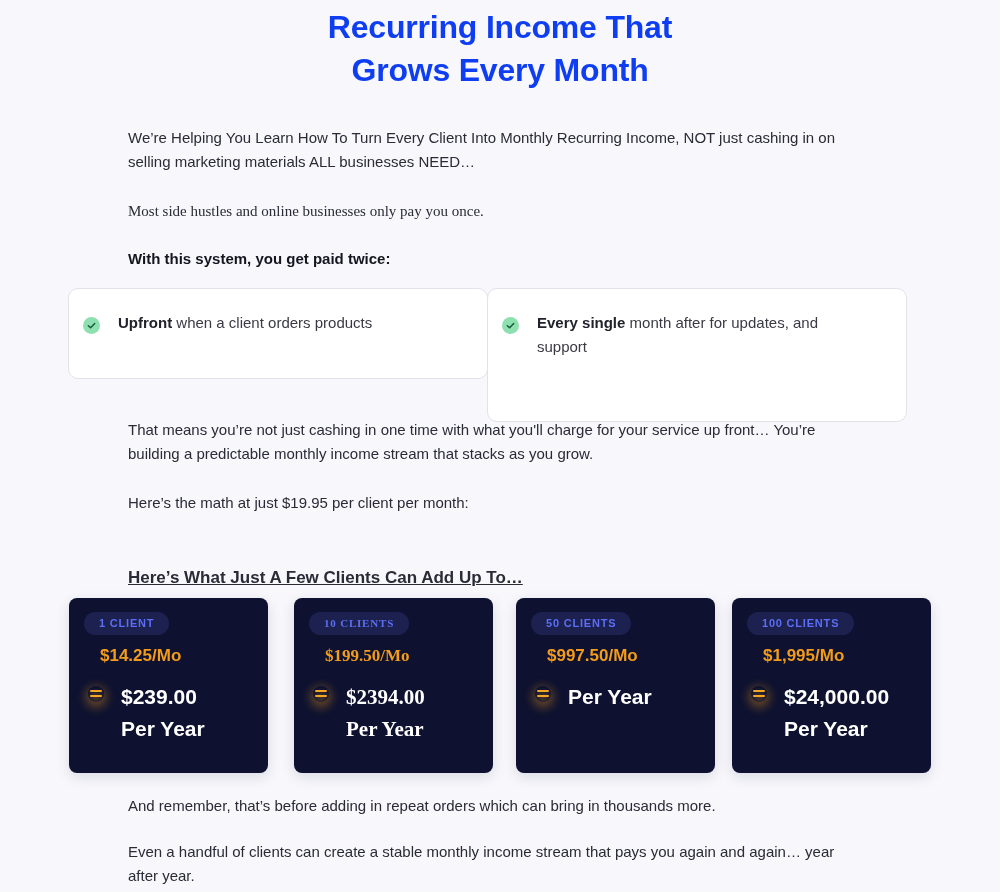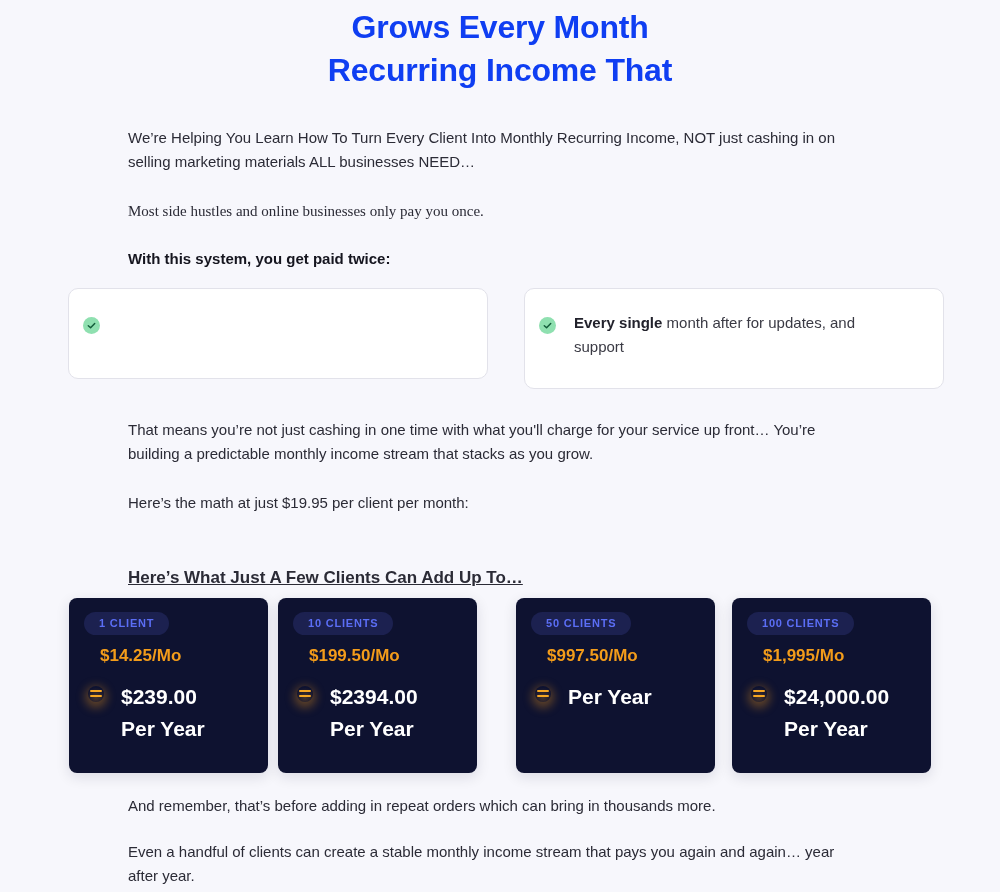--- a/index.html
+++ b/index.html
@@ -140,37 +140,38 @@
       font-weight: 700;
       color: #ffffff;
       line-height: 32px;
       white-space: nowrap;
     }
   </style>
 </head>
 <body>
 
 <h1 class="title">
+  <span>Recurring Income That</span>
   <span>Grows Every Month</span>
-  <span>Recurring Income That</span>
 </h1>
 
 <p class="para" style="top:126px;">We’re Helping You Learn How To Turn Every Client Into Monthly Recurring Income, NOT just cashing in on selling marketing materials ALL businesses NEED…</p>
 <p class="para" style="top:199px;font-family:Liberation Serif, serif;">Most side hustles and online businesses only pay you once.</p>
 <p class="para bold" style="top:247px;">With this system, you get paid twice:</p>
 
 <div class="feature" style="left:68px; top:288px; width:420px; height:91px;">
   <span class="check">
     <svg width="11" height="11" viewBox="0 0 12 12">
         <path d="M2.5 6.2 L5 8.5 L9.5 3.8" stroke="#135c3a" stroke-width="1.6" fill="none" stroke-linecap="round" stroke-linejoin="round"></path>
       </svg>
   </span>
-</div>
-
-<div class="feature" style="left:524px; top:288px; width:420px; height:101px;">
+  <div class="ftext"><b>Upfront</b><span> when a client orders products</span></div>
+</div>
+
+<div class="feature" style="left:487px; top:288px; width:420px; height:134px;">
   <span class="check">
     <svg width="11" height="11" viewBox="0 0 12 12">
         <path d="M2.5 6.2 L5 8.5 L9.5 3.8" stroke="#135c3a" stroke-width="1.6" fill="none" stroke-linecap="round" stroke-linejoin="round"></path>
       </svg>
   </span>
   <div class="ftext" style="width:320px;"><b>Every single</b><span> month after for updates, and support</span></div>
 </div>
 
 <p class="para" style="top:418px; width:720px;">That means you’re not just cashing in one time with what you'll charge for your service up front… You’re building a predictable monthly income stream that stacks as you grow.</p>
 <p class="para" style="top:491px;">Here’s the math at just $19.95 per client per month:</p>
@@ -179,21 +180,21 @@
 <div class="price-card" style="left:69px;padding-left:24px;">
   <span class="badge">1 CLIENT</span>
   <div class="monthly">$14.25/Mo</div>
   <span class="equals-icon"></span>
   <div class="yearly">
     <div>$239.00</div>
     <div>Per Year</div>
   </div>
 </div>
 
-<div class="price-card" style="left:278px;">
+<div class="price-card" style="left:294px;font-family:Liberation Serif, serif;">
   <span class="badge">10 CLIENTS</span>
   <div class="monthly">$199.50/Mo</div>
   <span class="equals-icon"></span>
   <div class="yearly">
     <div>$2394.00</div>
     <div>Per Year</div>
   </div>
 </div>
 
 <div class="price-card" style="left:516px;">

